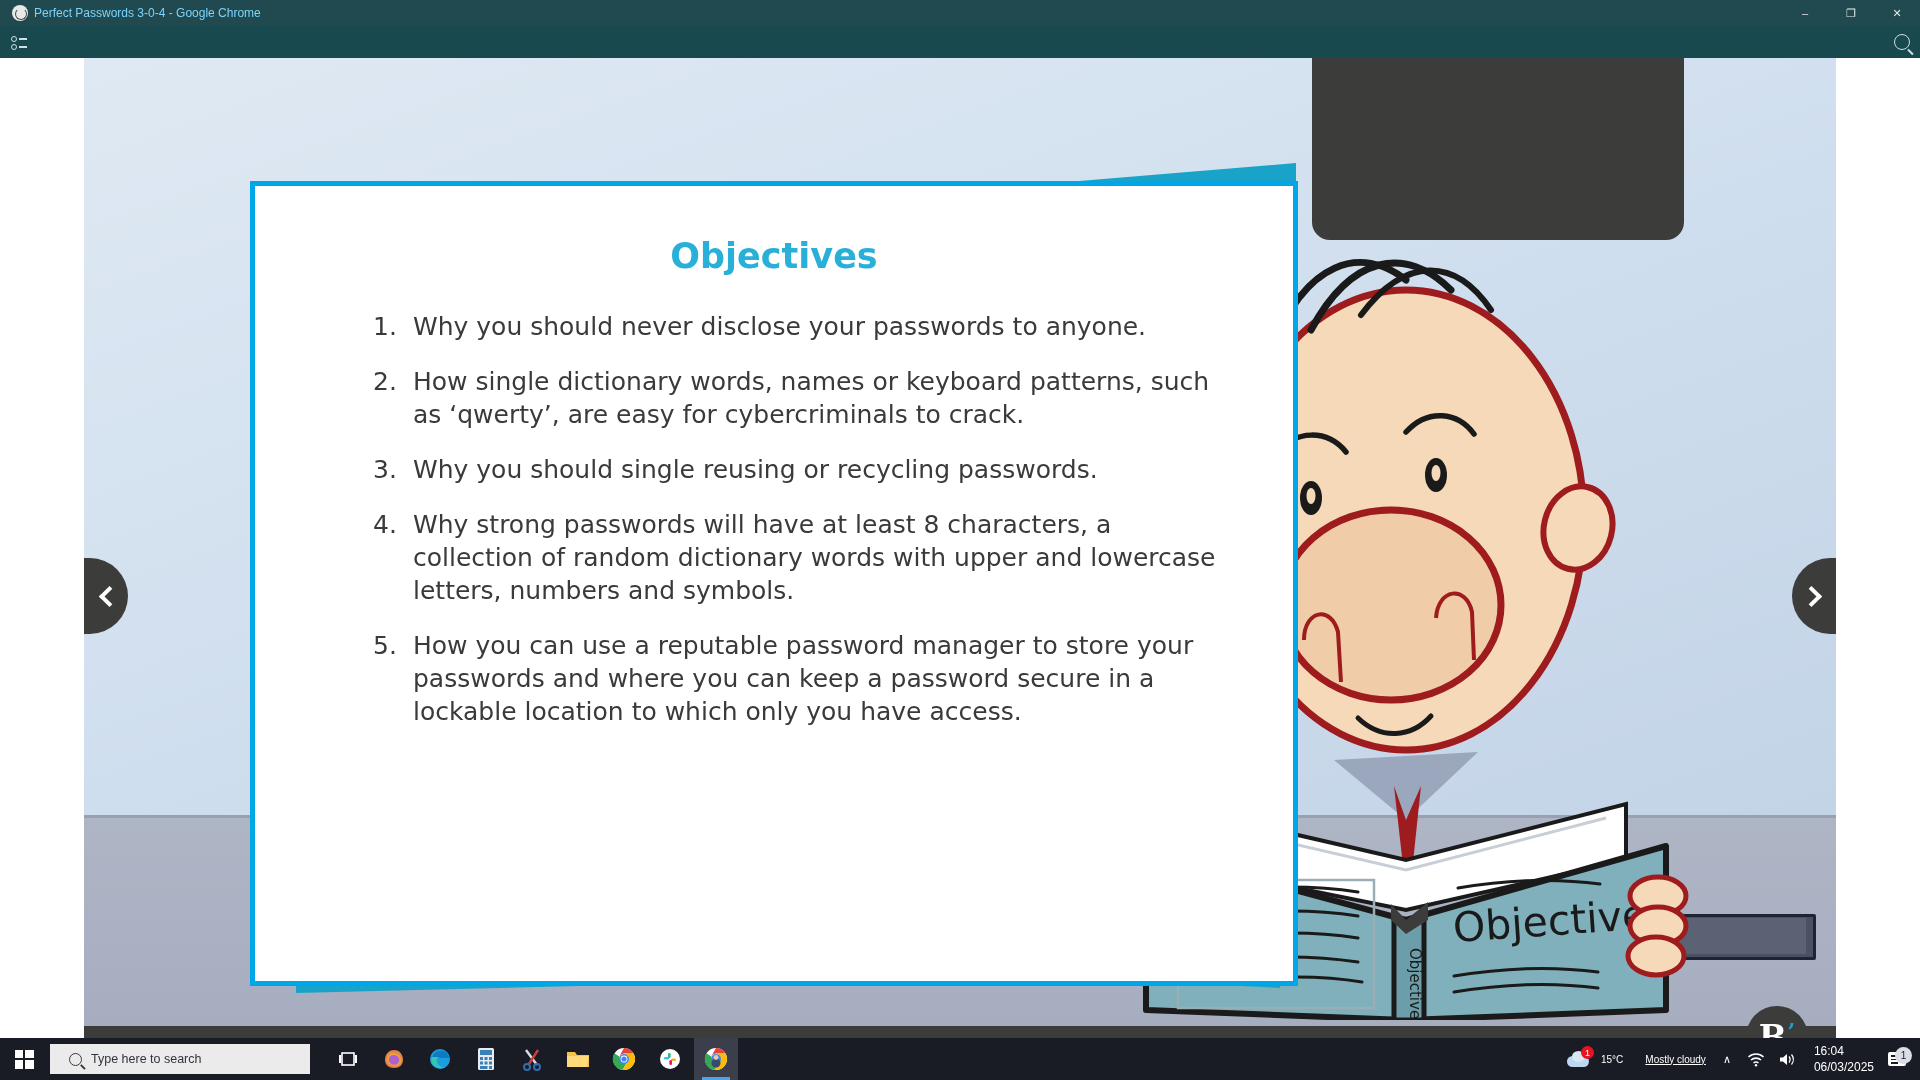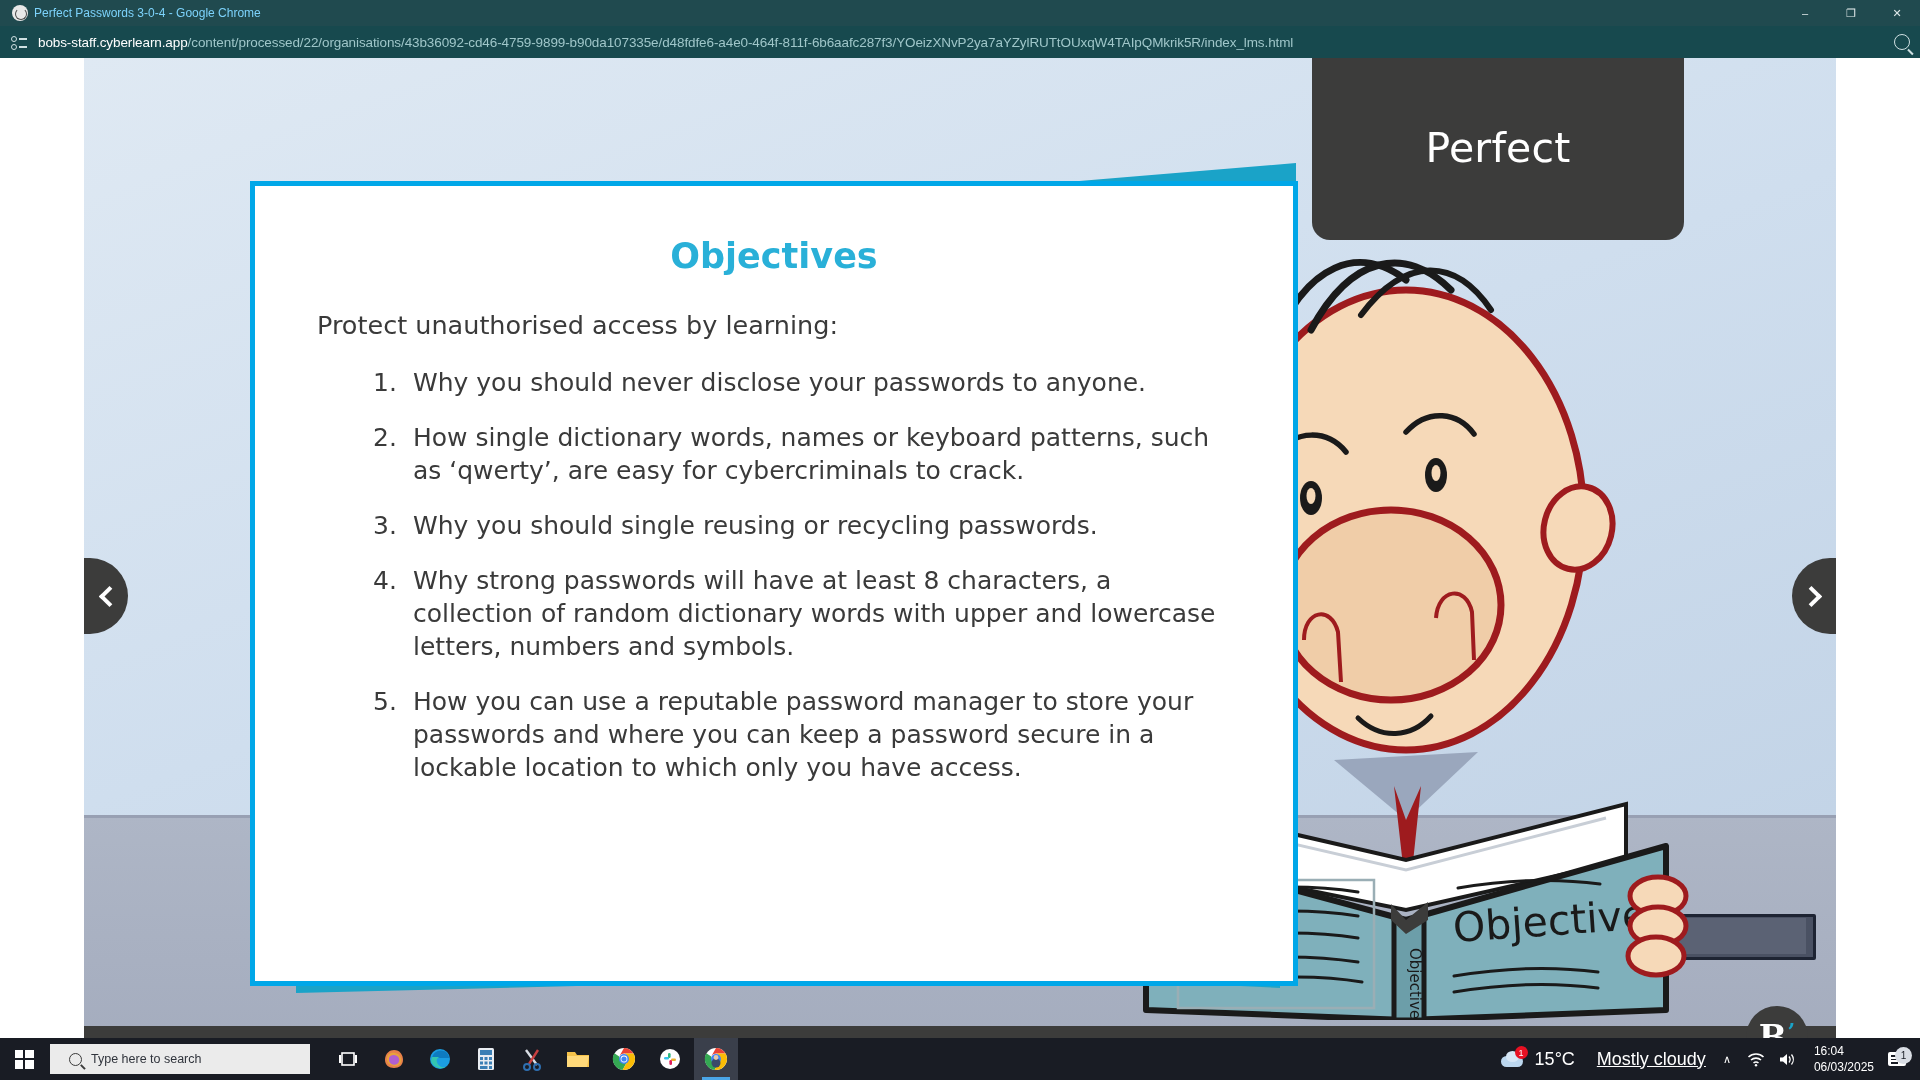--- a/index.html
+++ b/index.html
@@ -196,21 +196,21 @@
 
   .tray{ position:absolute; right:0; top:0; height:42px; display:flex; align-items:center; padding-right:4px; }
   .weather{ display:flex; align-items:center; cursor:pointer; padding:0 8px; }
   .weather .cloudicon{ position:relative; width:28px; height:20px; margin-right:8px; }
   .weather .cloudicon .c1{ position:absolute; left:2px; bottom:2px; width:22px; height:11px; background:#bcd7ef; border-radius:7px; }
   .weather .cloudicon .c2{ position:absolute; left:7px; bottom:7px; width:13px; height:11px; background:#d7e7f6; border-radius:50%; }
   .weather .cloudicon .badge{
     position:absolute; right:-1px; top:-3px; width:13px; height:13px; background:#e81123; border-radius:50%;
     color:#fff; font-size:9px; display:flex; align-items:center; justify-content:center;
   }
-  .weather .wtxt{ color:#fff; font-size:18px; }
+  .weather .wtxt{ color:#fff; font-size:10px; }
   .tray-chev{ color:#fff; font-size:11px; padding:0 9px; cursor:pointer; }
   .tray-ico{ padding:0 7px; cursor:pointer; display:flex; align-items:center; }
   .clock{ color:#fff; font-size:12px; line-height:1.35; text-align:left; padding:0 10px; cursor:pointer; }
   .notif{ padding:0 10px 0 4px; cursor:pointer; position:relative; display:flex; align-items:center; }
   .notif .bubble{ width:18px;height:14px;background:#fff;border-radius:2px;position:relative; }
   .notif .bubble i{ position:absolute; left:3px; background:#191c24; height:1.6px; }
   .notif .cnt{
     position:absolute; right:4px; bottom:2px; width:17px;height:17px;border-radius:50%;
     background:#d9dde4; color:#191c24; font-size:10px; display:flex; align-items:center; justify-content:center;
   }
@@ -230,21 +230,20 @@
     </div>
   </div>
 
   <div class="omnibar">
     <div class="site-icon">
       <i class="si-r1"></i>
         <i class="si-r2"></i>
         <i class="si-l1"></i>
         <i class="si-l2"></i>
     </div>
-    <div class="url-text"><span class="host">bobs-staff.cyberlearn.app</span><span>/content/processed/22/organisations/43b36092-cd46-4759-9899-b90da107335e/d48fdfe6-a4e0-464f-811f-6b6aafc287f3/YOeizXNvP2ya7aYZylRUTtOUxqW4TAIpQMkrik5R/index_lms.html</span></div>
     <div class="omni-right">
       <div class="zoom-glass"></div>
     </div>
   </div>
 
   <div id="page-viewport">
 
     <div class="course-frame">
 
       <div class="desk">
@@ -329,31 +328,29 @@
           <g>
             <ellipse cx="552" cy="676" rx="28" ry="19" fill="#f6d9b8" stroke="#9e1b1e" stroke-width="5"></ellipse>
             <ellipse cx="552" cy="706" rx="28" ry="19" fill="#f6d9b8" stroke="#9e1b1e" stroke-width="5"></ellipse>
             <ellipse cx="550" cy="736" rx="28" ry="19" fill="#f6d9b8" stroke="#9e1b1e" stroke-width="5"></ellipse>
           </g>
         </svg>
       </div>
 
       <div class="title-plaque">
         <div>
-          <div>Perfect</div>
         </div>
       </div>
 
       <div class="card-stack">
         <div class="card-back-2"></div>
         <div class="card-back-1"></div>
         <div class="card-front">
           <div class="card-inner">
             <div class="slide-title">Objectives</div>
-            <div class="slide-lead">Protect unauthorised access by learning:</div>
             <ol class="objectives">
               <li>
                 <span class="num">1.</span>
                 <span class="txt">Why you should never disclose your passwords to anyone.</span>
               </li>
               <li>
                 <span class="num">2.</span>
                 <span class="txt">How single dictionary words, names or keyboard patterns, such as ‘qwerty’, are easy for cybercriminals to crack.</span>
               </li>
               <li>

